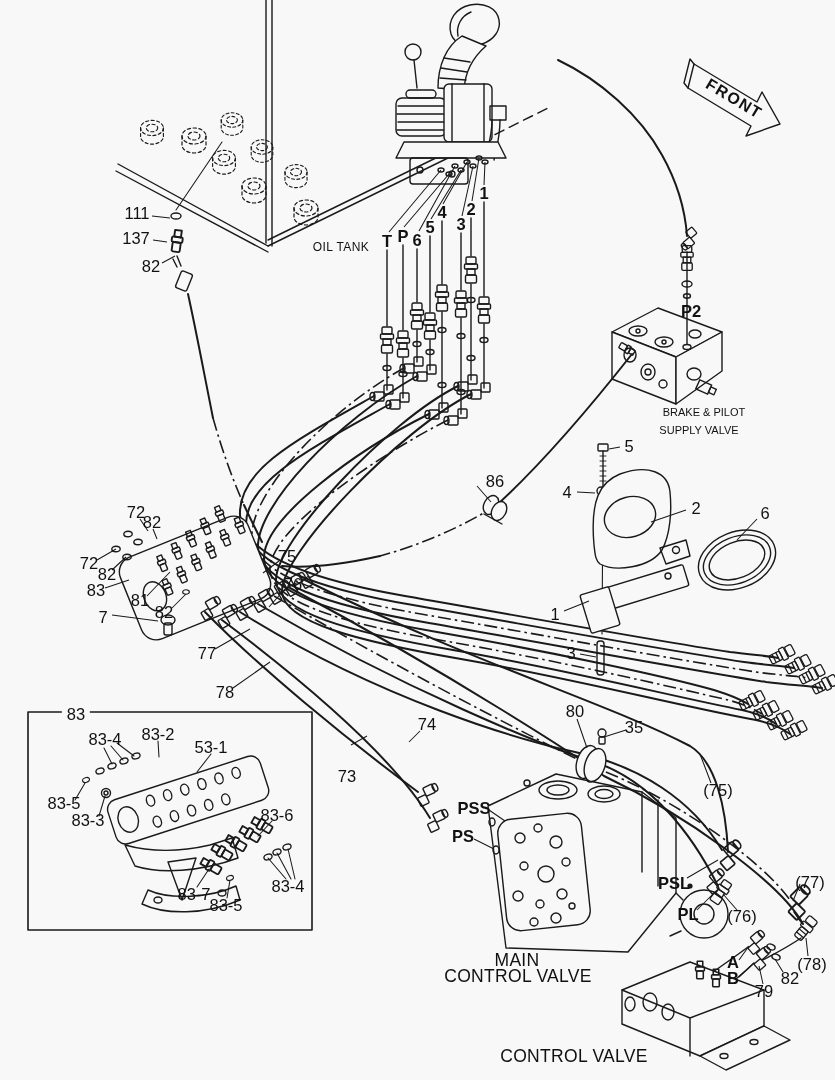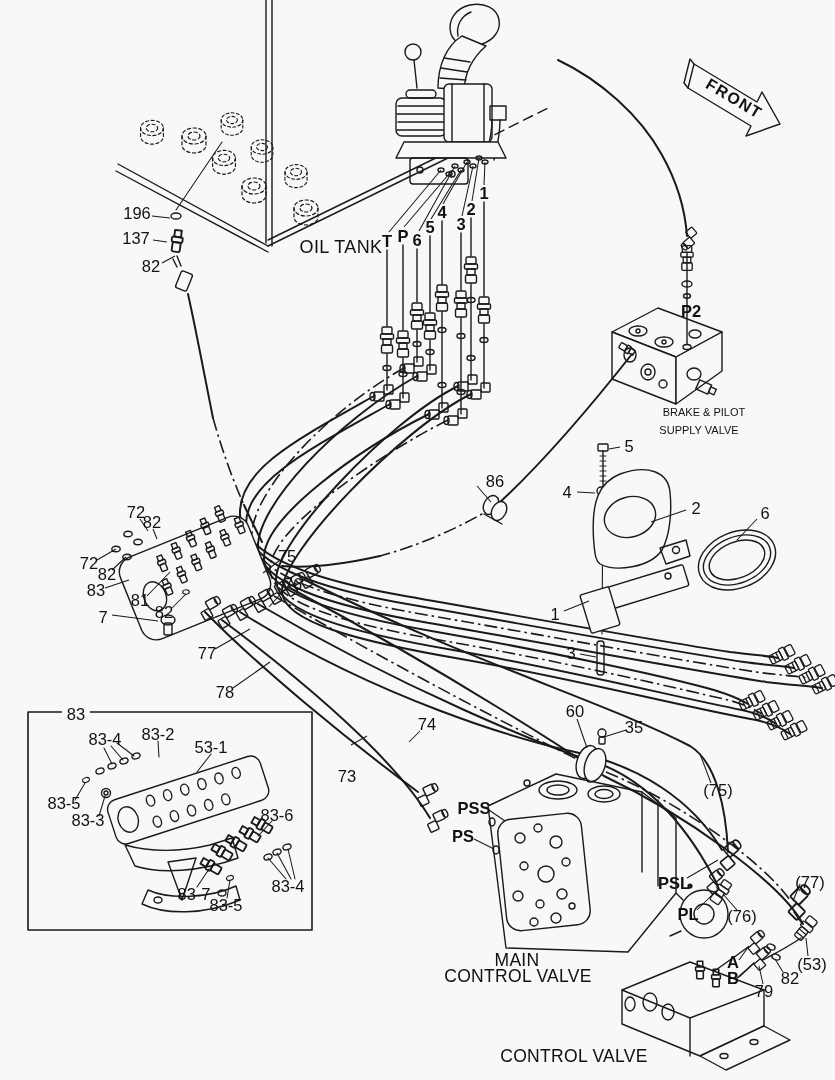--- a/index.html
+++ b/index.html
@@ -10,21 +10,21 @@
   svg .hose{stroke:#1a1a1a;fill:none;stroke-width:2;stroke-linecap:round}
   svg .hosedd{stroke:#1a1a1a;fill:none;stroke-width:1.6;stroke-dasharray:13 4 2.5 4}
   svg .lead{stroke:#1a1a1a;fill:none;stroke-width:1.05}
   svg .dash{stroke:#1a1a1a;fill:none;stroke-width:1.2;stroke-dasharray:3.2 2.6}
   svg .edash{stroke:#1a1a1a;fill:none;stroke-width:1.4;stroke-dasharray:10 6}
   svg .bg{fill:#f8f8f8}
   svg .ink{fill:#1a1a1a;stroke:none}
   .lbl{position:absolute;transform:translate(-50%,-50%);font-size:16.5px;color:#111;
        white-space:nowrap;line-height:1;letter-spacing:0}
   .b{font-weight:700}
-  .big{font-size:18px;letter-spacing:.4px}
+  .big{font-size:12px;letter-spacing:.4px}
   .big2{font-size:17.5px;letter-spacing:.3px}
   .med{font-size:11px}
   .front{transform:translate(-50%,-50%) rotate(31deg);font-size:16px;font-weight:600;letter-spacing:1.5px}
   .patch{background:#f8f8f8;padding:0 5px}
 </style>
 </head>
 <body>
 
 <div class="stage">
 <svg width="835" height="1080" viewBox="0 0 835 1080" xmlns="http://www.w3.org/2000/svg">
@@ -431,21 +431,21 @@
 <span class="lbl b" style="left:471px;top:209px">2</span>
 <span class="lbl b" style="left:484px;top:193px">1</span>
 <span class="lbl b" style="left:691px;top:311px">P2</span>
 <span class="lbl b" style="left:474px;top:808px">PSS</span>
 <span class="lbl b" style="left:463px;top:836px">PS</span>
 <span class="lbl b" style="left:674px;top:883px">PSL</span>
 <span class="lbl b" style="left:688px;top:914px">PL</span>
 <span class="lbl b" style="left:733px;top:962px">A</span>
 <span class="lbl b" style="left:733px;top:978px">B</span>
 
-<span class="lbl" style="left:137px;top:213px">196</span>
+<span class="lbl" style="left:137px;top:213px">111</span>
 <span class="lbl" style="left:136px;top:238px">137</span>
 <span class="lbl" style="left:151px;top:266px">82</span>
 <span class="lbl" style="left:495px;top:481px">86</span>
 <span class="lbl" style="left:629px;top:446px">5</span>
 <span class="lbl" style="left:567px;top:492px">4</span>
 <span class="lbl" style="left:696px;top:508px">2</span>
 <span class="lbl" style="left:765px;top:513px">6</span>
 <span class="lbl" style="left:555px;top:614px">1</span>
 <span class="lbl" style="left:571px;top:653px">3</span>
 <span class="lbl" style="left:136px;top:512px">72</span>
@@ -455,26 +455,26 @@
 <span class="lbl" style="left:96px;top:590px">83</span>
 <span class="lbl" style="left:140px;top:600px">81</span>
 <span class="lbl" style="left:103px;top:617px">7</span>
 <span class="lbl" style="left:164px;top:612px">82</span>
 <span class="lbl" style="left:287px;top:556px">75</span>
 <span class="lbl" style="left:293px;top:584px">76</span>
 <span class="lbl" style="left:207px;top:653px">77</span>
 <span class="lbl" style="left:225px;top:692px">78</span>
 <span class="lbl" style="left:347px;top:776px">73</span>
 <span class="lbl" style="left:427px;top:724px">74</span>
-<span class="lbl" style="left:575px;top:711px">60</span>
+<span class="lbl" style="left:575px;top:711px">80</span>
 <span class="lbl" style="left:634px;top:727px">35</span>
 <span class="lbl" style="left:718px;top:790px">(75)</span>
 <span class="lbl" style="left:742px;top:916px">(76)</span>
 <span class="lbl" style="left:810px;top:882px">(77)</span>
-<span class="lbl" style="left:812px;top:964px">(53)</span>
+<span class="lbl" style="left:812px;top:964px">(78)</span>
 <span class="lbl" style="left:790px;top:978px">82</span>
 <span class="lbl" style="left:764px;top:991px">79</span>
 
 <span class="lbl patch" style="left:76px;top:714px">83</span>
 <span class="lbl" style="left:105px;top:739px">83-4</span>
 <span class="lbl" style="left:158px;top:734px">83-2</span>
 <span class="lbl" style="left:211px;top:747px">53-1</span>
 <span class="lbl" style="left:64px;top:803px">83-5</span>
 <span class="lbl" style="left:88px;top:820px">83-3</span>
 <span class="lbl" style="left:277px;top:815px">83-6</span>

